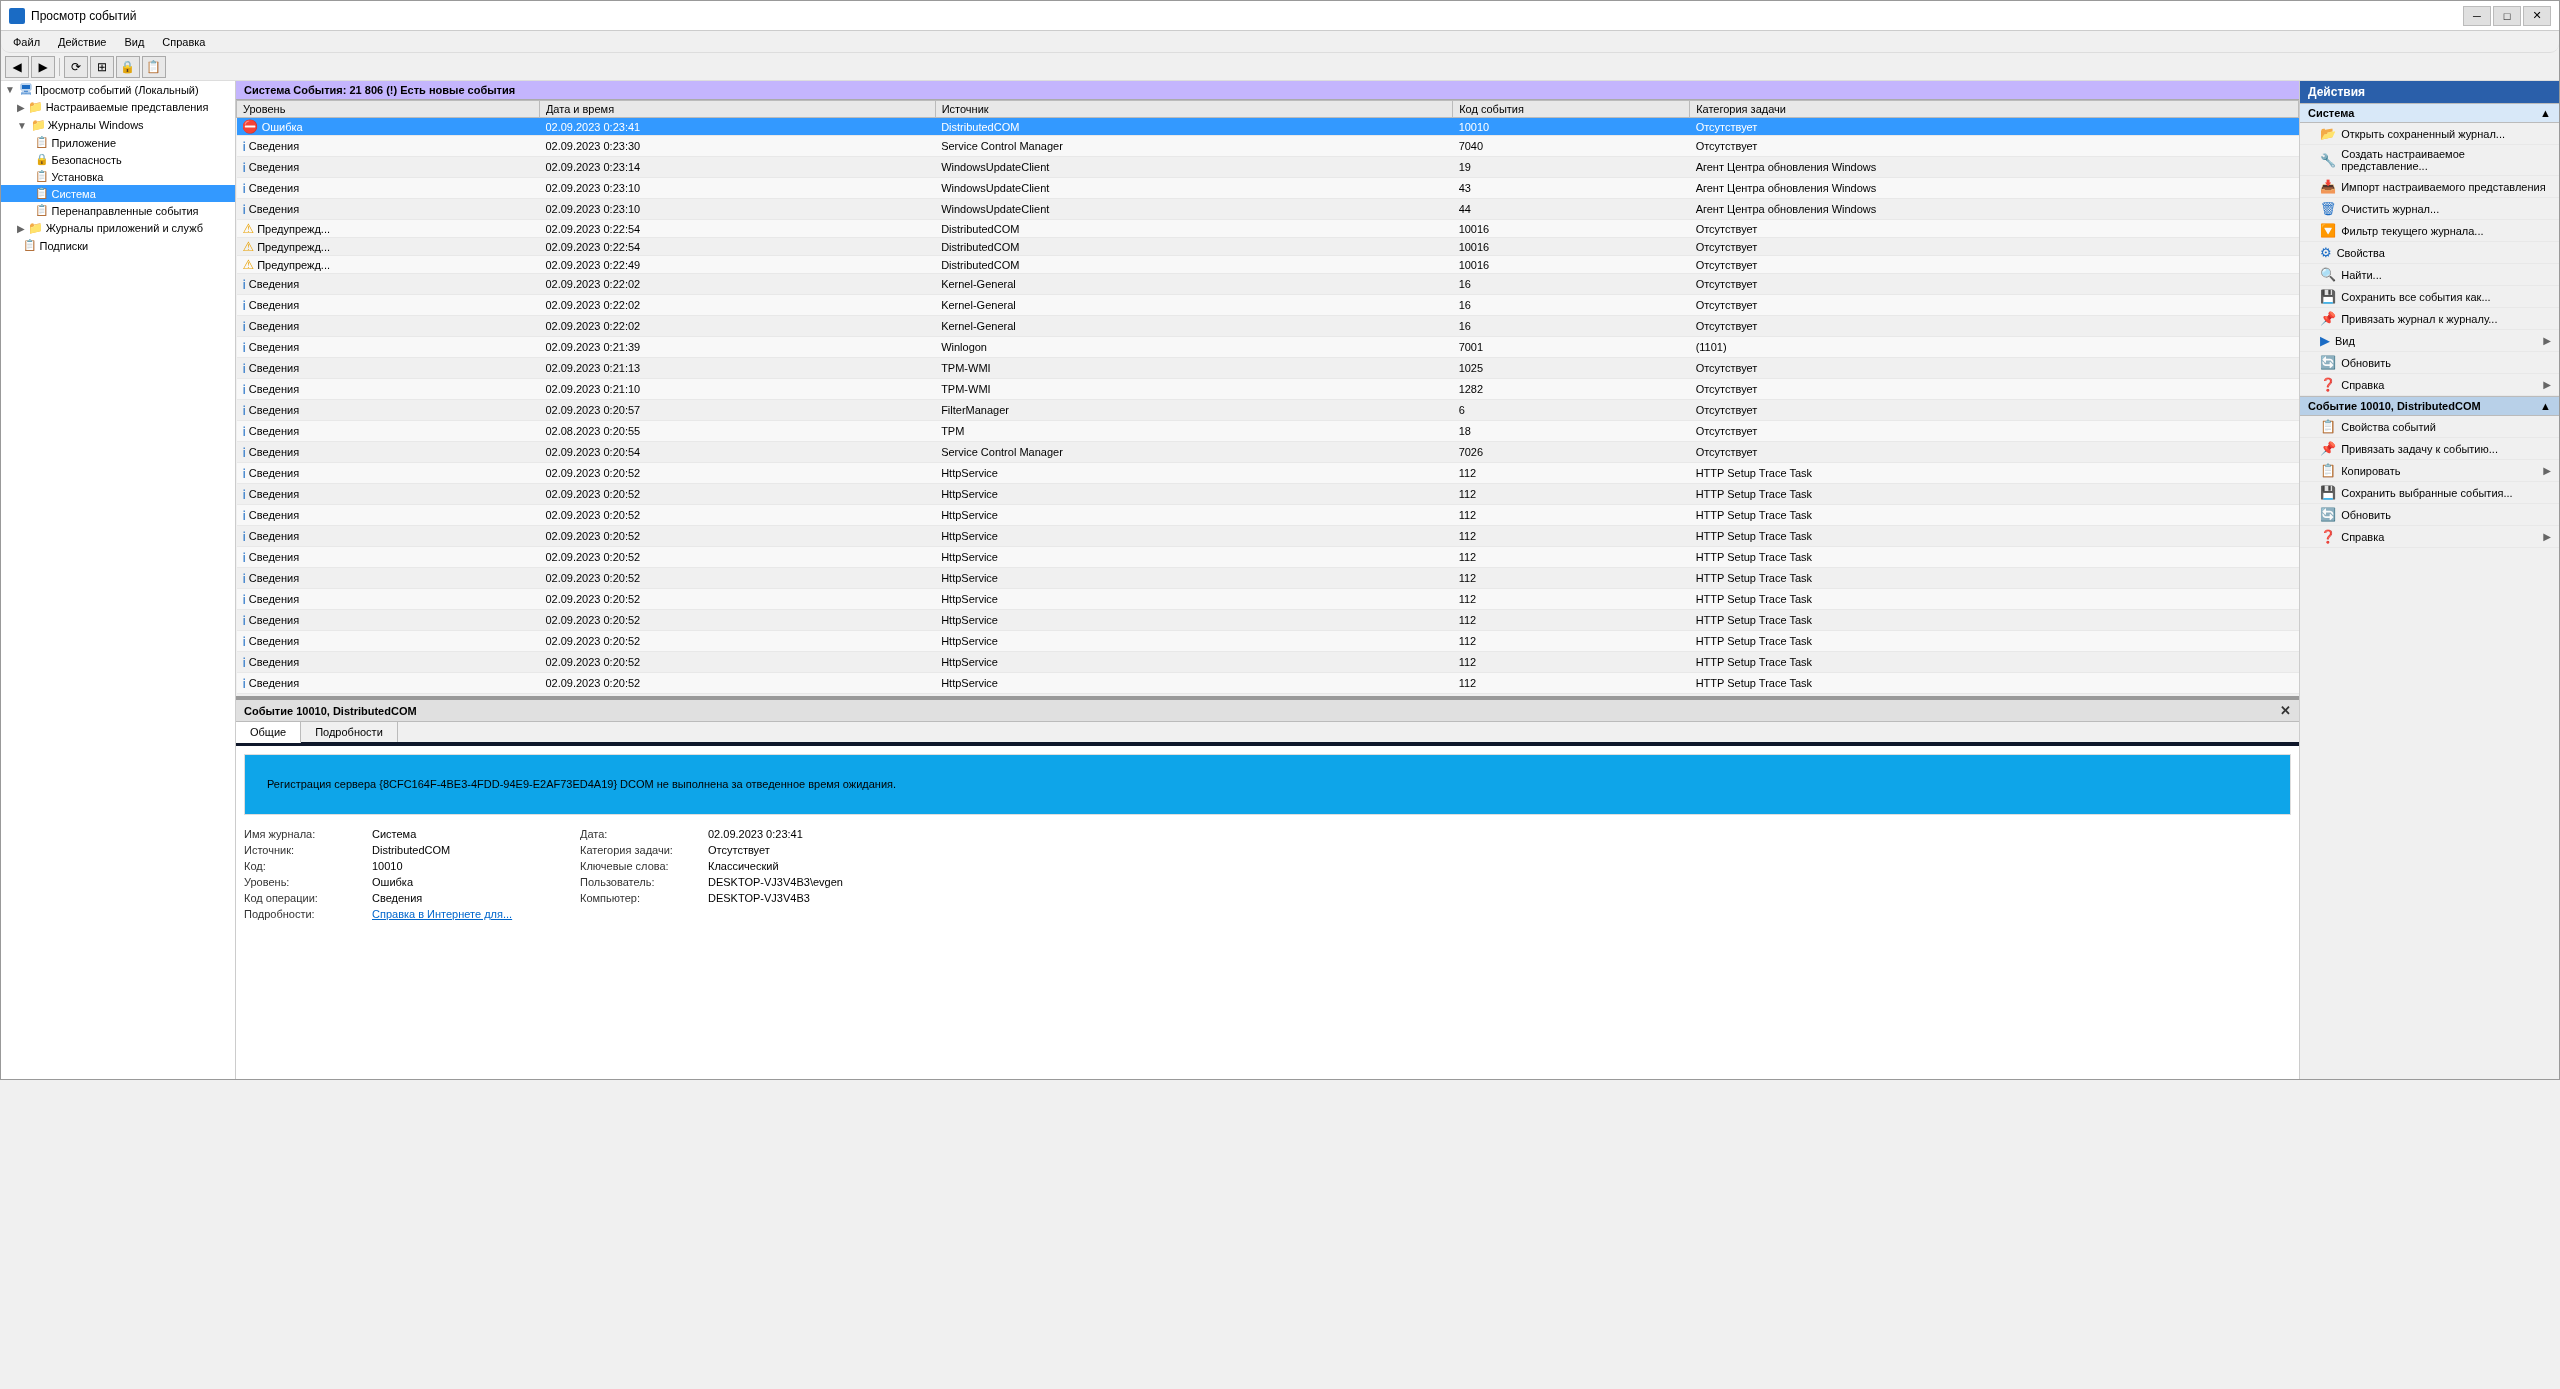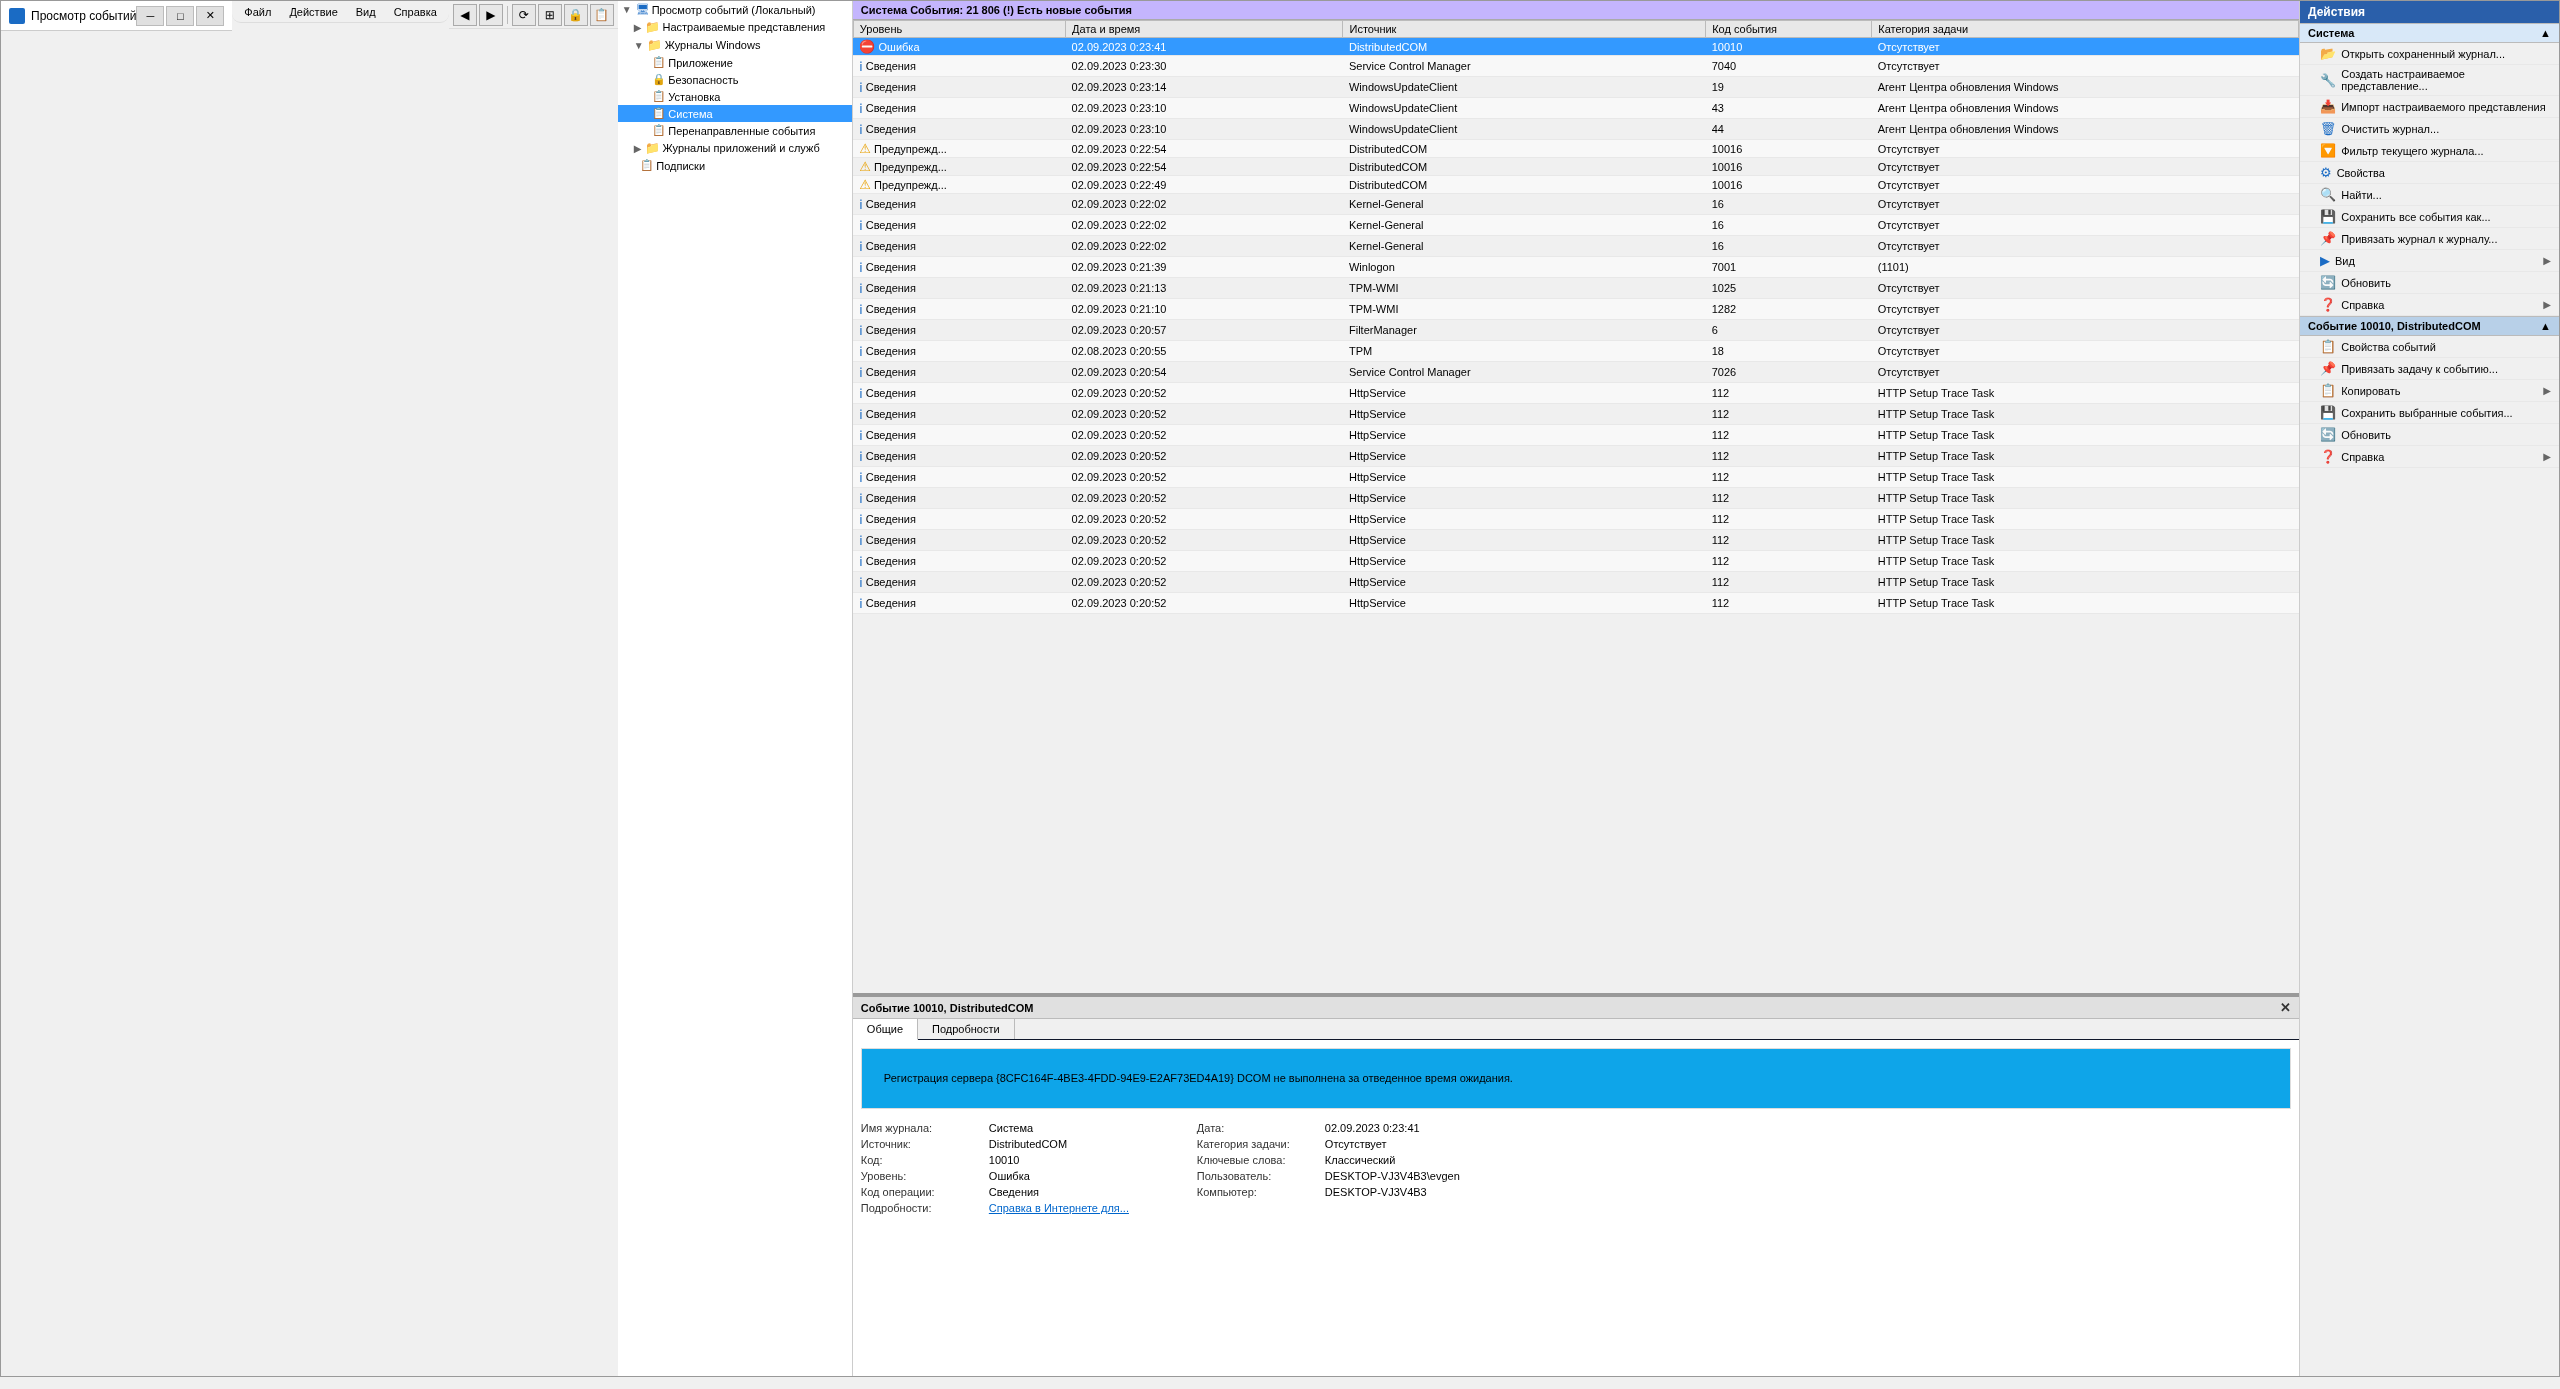--- a/index.html
+++ b/index.html
@@ -9,25 +9,25 @@
       background: #f0f0f0;
       width: 2560px;
       height: 1389px;
       overflow: hidden;
       color: #000;
     }
 
     
     .window {
       width: 2560px;
-      height: 1377px;
+      height: 1080px;
       background: #f0f0f0;
       border: 1px solid #999;
       display: flex;
-      flex-direction: row;
+      flex-direction: column;
     }
 
     .title-bar {
       height: 30px;
       background: #fff;
       display: flex;
       align-items: center;
       justify-content: space-between;
       padding: 0 8px;
       border-bottom: 1px solid #ccc;
@@ -228,21 +228,21 @@
       border-bottom: 1px solid #bbb;
       flex-shrink: 0;
     }
     .detail-close-btn {
       cursor: pointer;
       font-size: 13px;
       color: #333;
     }
     .detail-tabs {
       display: flex;
-      border-bottom: 1px solid #0f172a;
+      border-bottom: 4px solid #0f172a;
       background: #f0f0f0;
       flex-shrink: 0;
     }
     .detail-tab {
       padding: 4px 14px;
       cursor: pointer;
       font-size: 11px;
       border-right: 1px solid #bbb;
     }
     .detail-tab.active {

